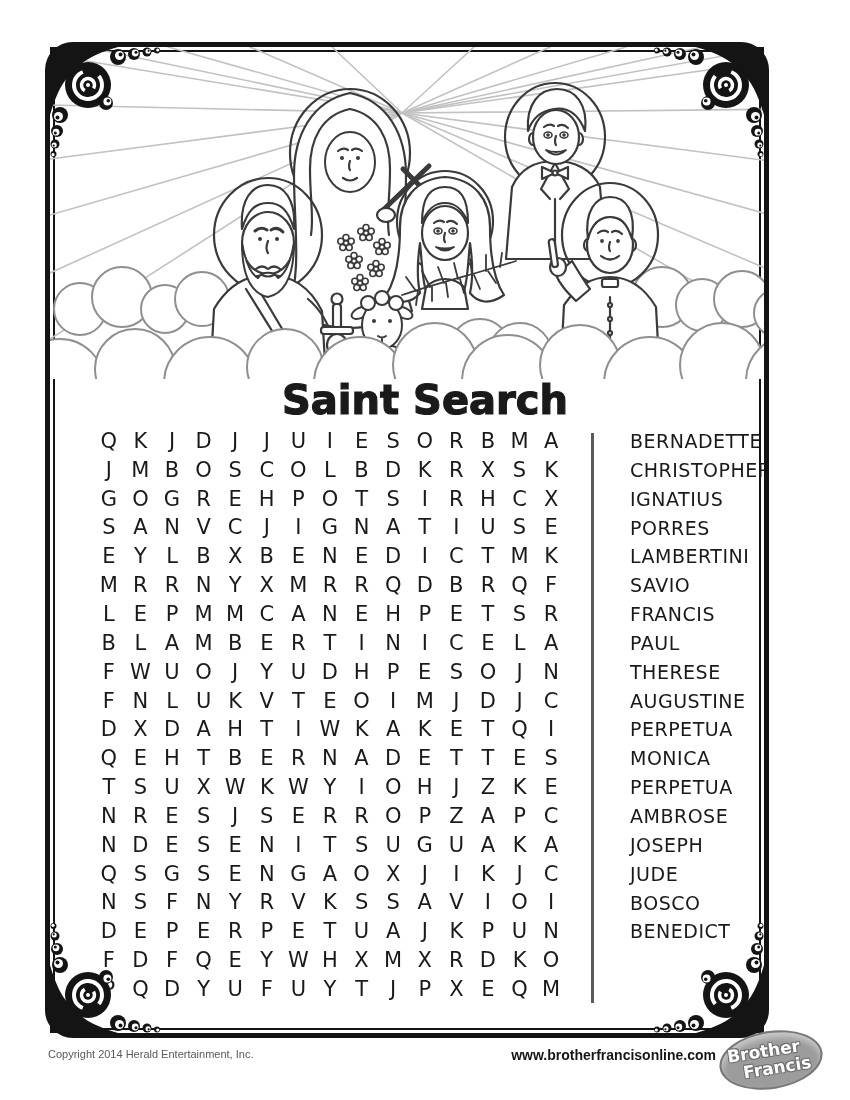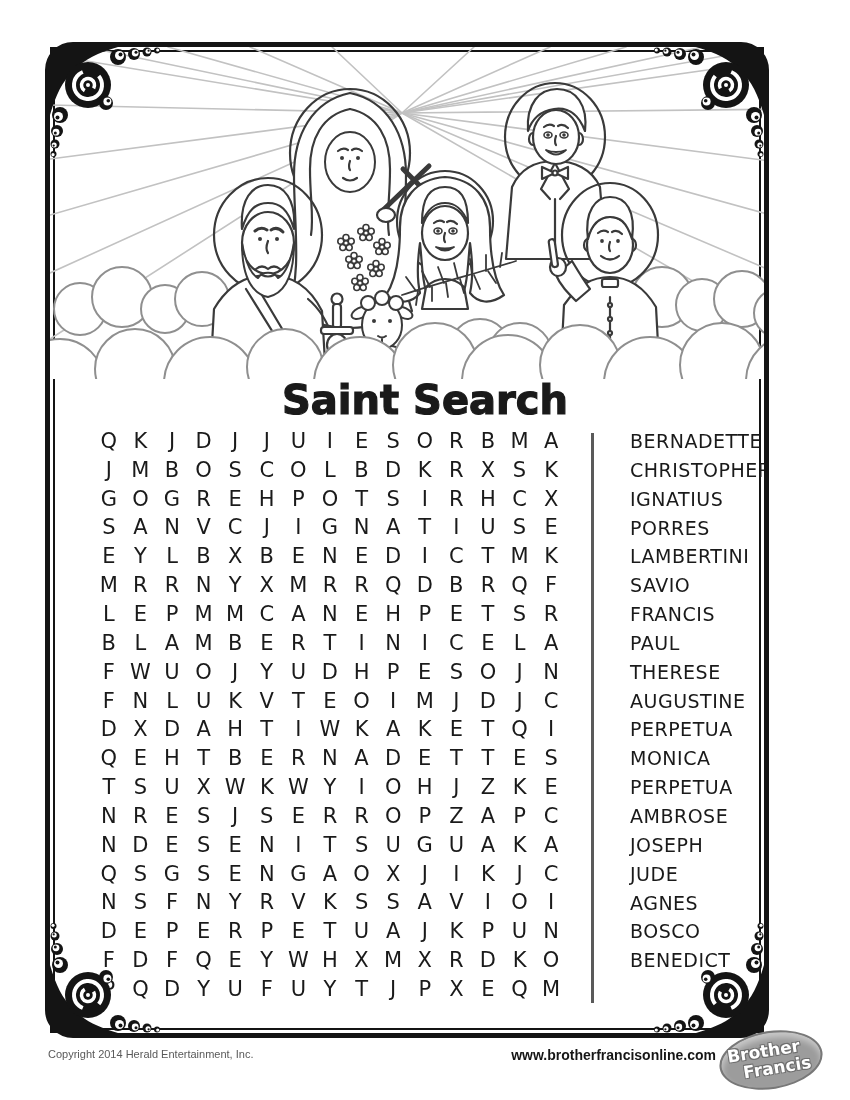--- a/index.html
+++ b/index.html
@@ -667,21 +667,20 @@
           <div class="word">FRANCIS</div>
           <div class="word">PAUL</div>
           <div class="word">THERESE</div>
           <div class="word">AUGUSTINE</div>
           <div class="word">PERPETUA</div>
           <div class="word">MONICA</div>
           <div class="word">PERPETUA</div>
           <div class="word">AMBROSE</div>
           <div class="word">JOSEPH</div>
           <div class="word">JUDE</div>
-          <div class="word">AGNES</div>
           <div class="word">BOSCO</div>
           <div class="word">BENEDICT</div>
         </div>
     </div>
 
     <svg class="corner tl" viewBox="0 0 118 118">
       <path class="orn-dark" d="M4,4 L72,4 C52,10 38,16 28,28 C16,38 10,52 4,72 Z"></path>
       <circle class="orn-dark" cx="42" cy="42" r="23"></circle>
       <circle class="orn-ring" cx="42" cy="42" r="14" stroke-width="4" stroke-dasharray="70 18" transform="rotate(-40 42 42)"></circle>
       <circle class="orn-ring" cx="42" cy="42" r="6.5" stroke-width="3.5" stroke-dasharray="30 11" transform="rotate(120 42 42)"></circle>

